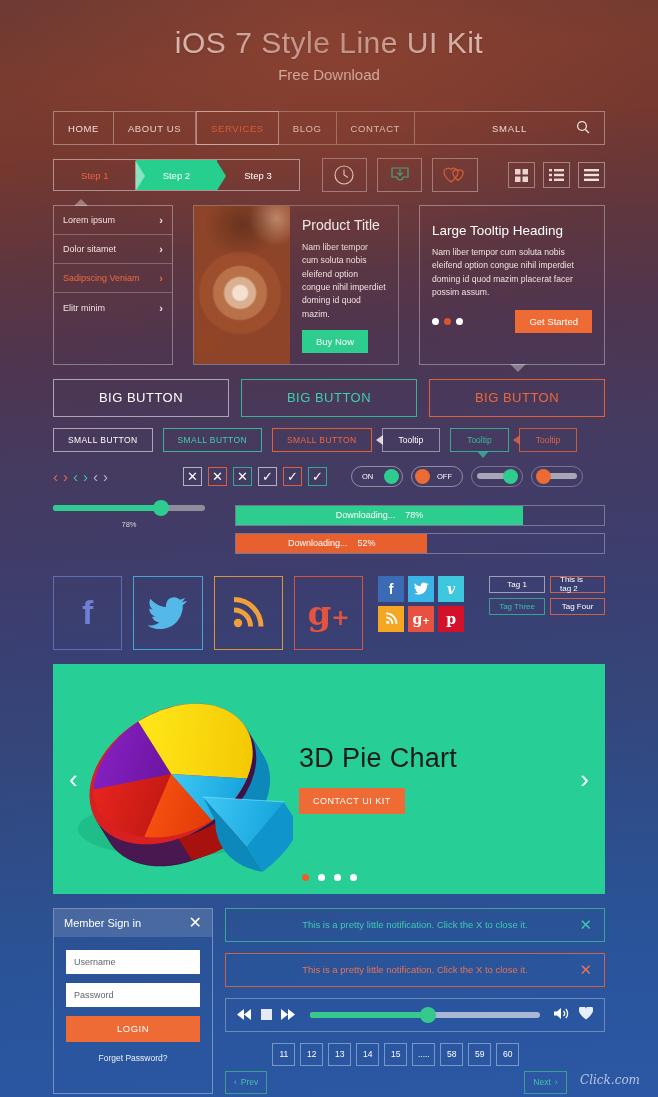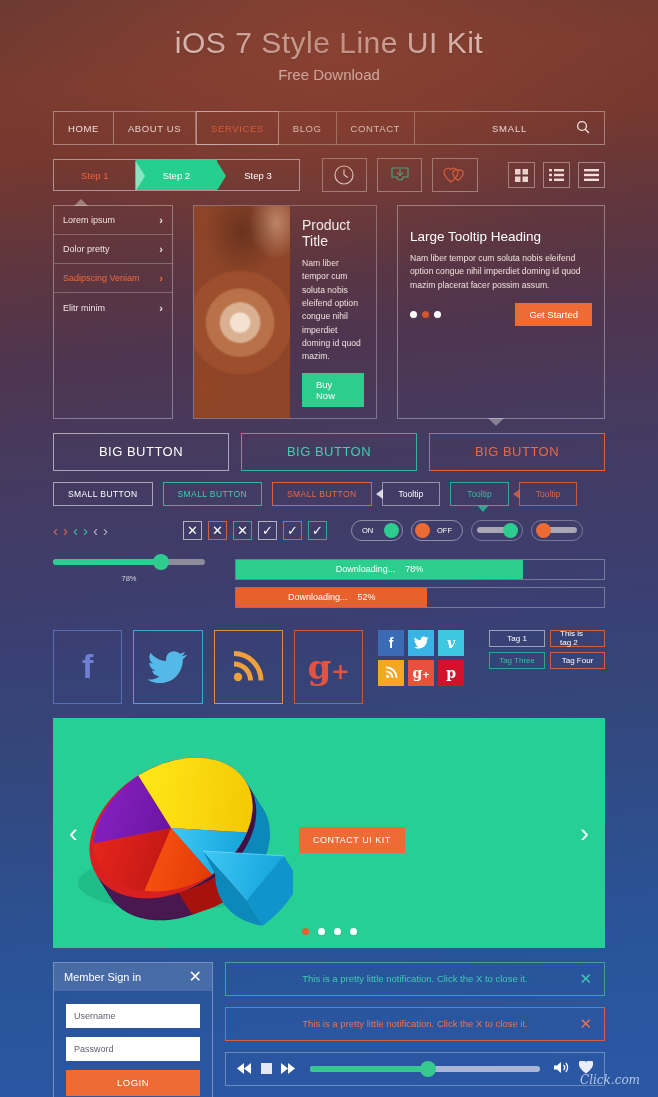--- a/index.html
+++ b/index.html
@@ -89,21 +89,21 @@
                 radial-gradient(ellipse 40% 25% at 85% 8%, rgba(230,190,160,.55), transparent 70%),
                 radial-gradient(ellipse 30% 18% at 14% 85%, rgba(150,70,35,.7), transparent 70%); }
   .prodbody { flex: 1; padding: 11px 12px; }
   .prodbody h3 { font-weight: 400; font-size: 14px; margin-bottom: 8px; color: #fff; }
   .prodbody p { font-size: 8.6px; line-height: 1.55; color: #f0e2de; }
   .btn-green { display: inline-block; background: #2dcd8d; color: #fff; font-size: 9.5px;
     padding: 6px 14px; margin-top: 9px; cursor: pointer; }
   .btn-orange { display: inline-block; background: #ef6b35; color: #fff; font-size: 9.5px;
     padding: 6px 14px; cursor: pointer; }
 
-  .tipcard { width: 208px; border: 1px solid rgba(255,255,255,.35); padding: 23px 12px; position: relative; }
+  .tipcard { width: 186px; border: 1px solid rgba(255,255,255,.35); padding: 17px 12px; position: relative; }
   .tipcard:after { content:''; position:absolute; bottom:-8px; left: 90px; width:0;height:0;
     border-left:8px solid transparent;border-right:8px solid transparent;border-top:8px solid rgba(255,255,255,.35); }
   .tipcard h3 { font-weight: 400; font-size: 13.5px; margin-bottom: 8px; }
   .tipcard p { font-size: 8.6px; line-height: 1.55; color: #f0e2de; }
   .tipfoot { display: flex; align-items: center; justify-content: space-between; margin-top: 11px; }
   .dots { display: flex; gap: 5px; }
   .dot { width: 7px; height: 7px; border-radius: 50%; background: #fff; }
   .dot.on { background: #d9542b; }
 
   
@@ -324,21 +324,21 @@
     </div>
   </div>
 
   <div class="cards">
     <div class="menu-card">
       <div class="menu-item">
         <span>Lorem ipsum</span>
         <span class="arr">›</span>
       </div>
       <div class="menu-item">
-        <span>Dolor pretty</span>
+        <span>Dolor sitamet</span>
         <span class="arr">›</span>
       </div>
       <div class="menu-item active">
         <span>Sadipscing Veniam</span>
         <span class="arr">›</span>
       </div>
       <div class="menu-item">
         <span>Elitr minim</span>
         <span class="arr">›</span>
       </div>
@@ -546,20 +546,21 @@
           <path d="M0,0 L-74,-28 A88,62 0 0 1 0,-62 Z" fill="url(#gp)"></path>
         </g>
         <g transform="translate(150,118) rotate(-32)">
           <path d="M0,0 L66,47 A94,66 0 0 1 11,65 Z" fill="url(#gc)" stroke="#7fe0ff" stroke-width=".6"></path>
           <path d="M11,65 l0,30 A94,66 0 0 1 -2,26 l2,-26 z" fill="#0d88bb"></path>
           <path d="M66,47 l0,30 A94,66 0 0 1 11,95 l0,-30 z" fill="#0f95cc"></path>
         </g>
       </svg>
     </div>
     <div class="bannertext">
+      <h2>3D Pie Chart</h2>
       <div class="dlbtn">CONTACT UI KIT</div>
     </div>
     <div class="bnav l">‹</div>
     <div class="bnav r">›</div>
     <div class="bdots">
       <i class="bdot on"></i>
       <i class="bdot"></i>
       <i class="bdot"></i>
       <i class="bdot"></i>
     </div>

